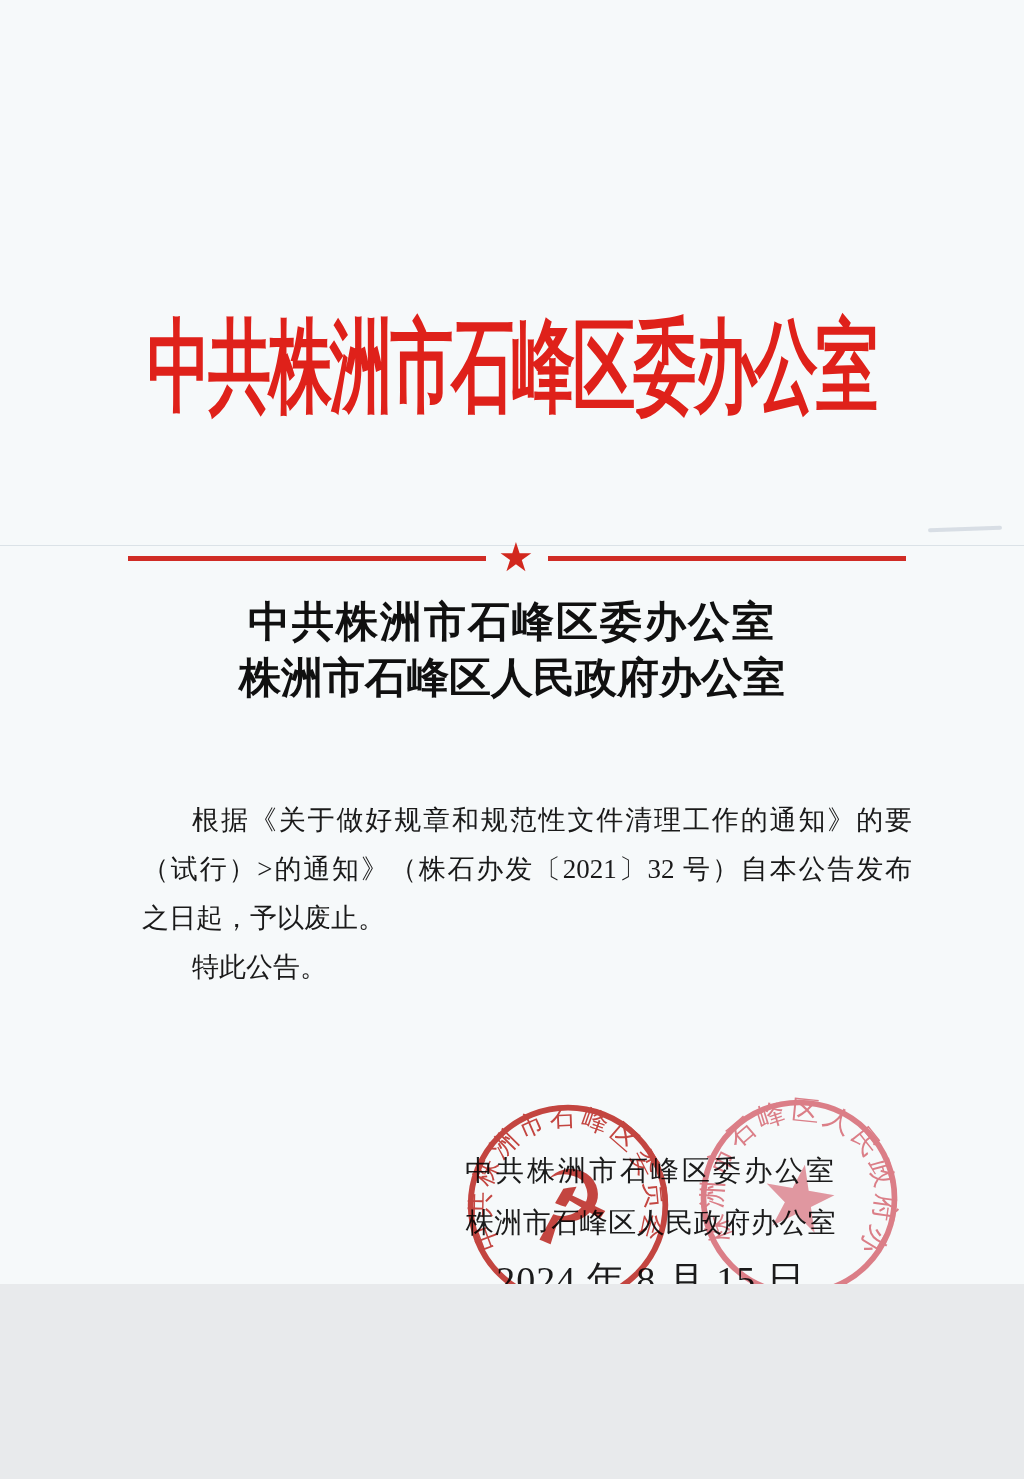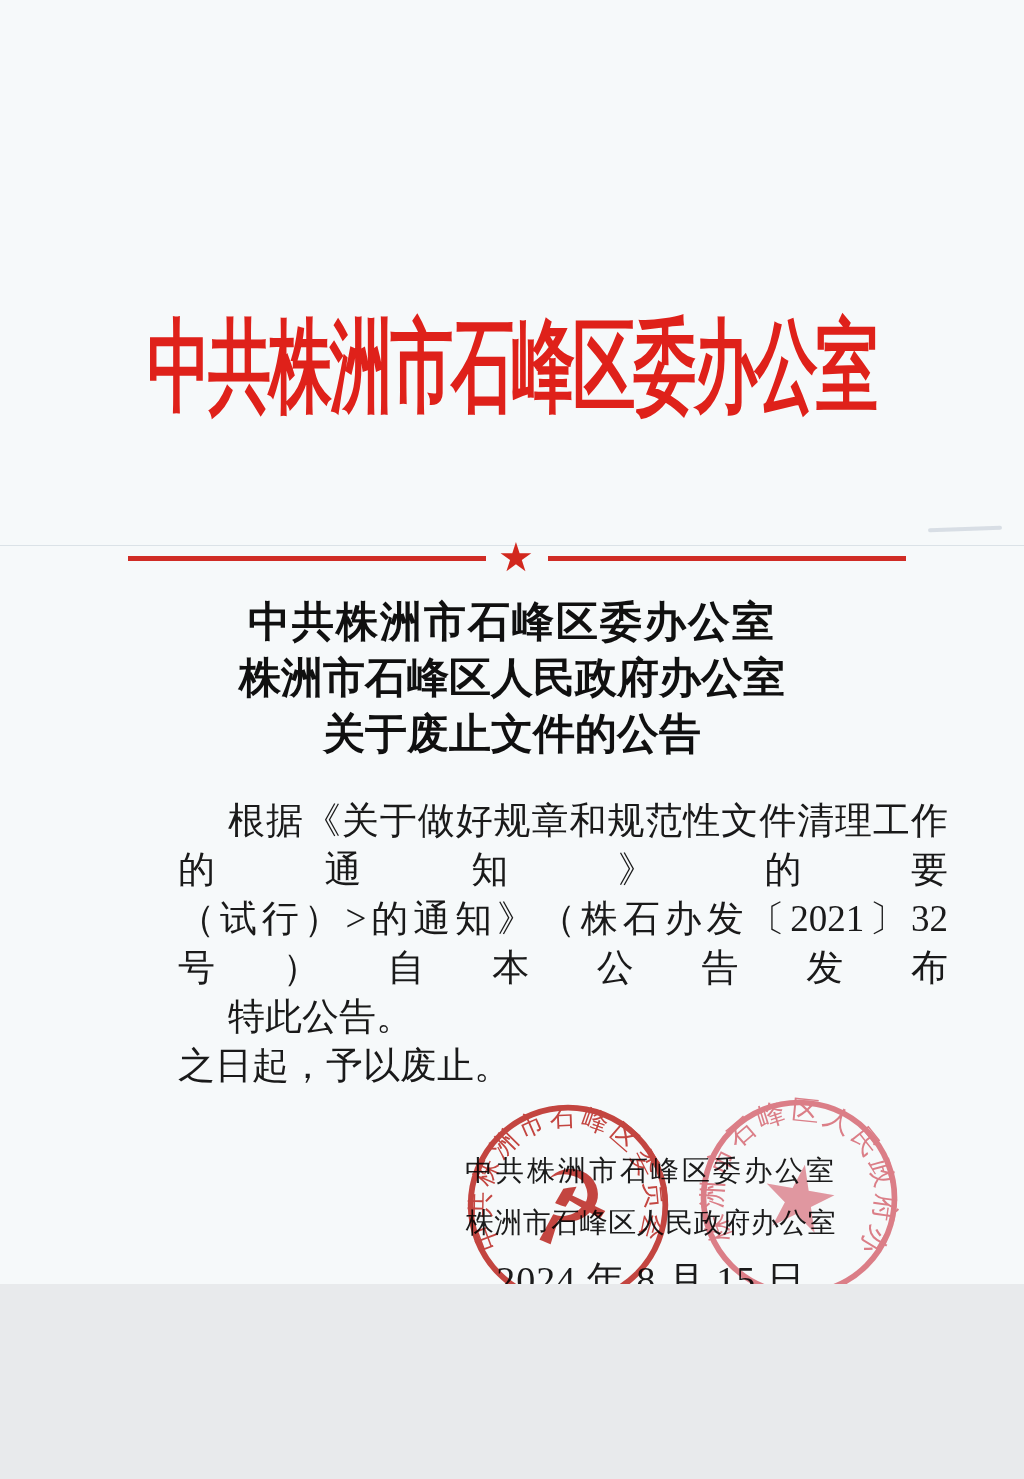--- a/index.html
+++ b/index.html
@@ -28,21 +28,21 @@
   }
   
   .doc-title{
     position:absolute;top:594px;left:0;width:100%;text-align:center;
     font-weight:700;font-size:42px;line-height:56px;color:#101010;
   }
   .doc-title .t1{letter-spacing:2px;}
   
   .body-block{
     position:absolute;left:142px;top:796px;width:770px;
-    font-size:37px;line-height:49px;color:#1a1a1a;margin-left:36px;
+    font-size:27px;line-height:49px;color:#1a1a1a;
   }
   .bline{white-space:nowrap;}
   .bline.fill{white-space:normal;text-align:justify;text-align-last:justify;text-justify:inter-character;}
   .bline.indent{text-indent:50px;}
   
   .sig{position:absolute;left:455px;width:392px;text-align:center;white-space:nowrap;z-index:3;}
   .sig1{top:1152px;font-size:28px;letter-spacing:3px;}
   .sig2{top:1204px;font-size:28px;letter-spacing:.5px;}
   .sig-date{top:1255px;font-size:38px;letter-spacing:1px;}
   
@@ -70,28 +70,27 @@
   <div class="fold-line"></div>
   <div class="smudge"></div>
 
   <div class="rule left"></div>
   <div class="rule-star">★</div>
   <div class="rule right"></div>
 
   <div class="doc-title">
     <div class="t1">中共株洲市石峰区委办公室</div>
     <div class="t2">株洲市石峰区人民政府办公室</div>
-    <div class="t3">关于废止文件的公告</div>
   </div>
 
   <div class="body-block">
     <div class="bline fill indent">根据《关于做好规章和规范性文件清理工作的通知》的要</div>
     <div class="bline fill">（试行）&gt;的通知》（株石办发〔2021〕32 号）自本公告发布</div>
+    <div class="bline">之日起，予以废止。</div>
     <div class="bline indent">特此公告。</div>
-    <div class="bline">之日起，予以废止。</div>
   </div>
 
   <div class="sig sig1">中共株洲市石峰区委办公室</div>
   <div class="sig sig2">株洲市石峰区人民政府办公室</div>
   <div class="sig sig-date">2024 年 8 月 15 日</div>
 
   <div class="seal party">
     <svg viewBox="0 0 220 220">
       <circle cx="110" cy="110" r="101" fill="none" stroke="#c5322c" stroke-width="6"></circle>
       <path id="arcP" d="M 40,152 A 82 82 0 1 1 180,152" fill="none"></path>

